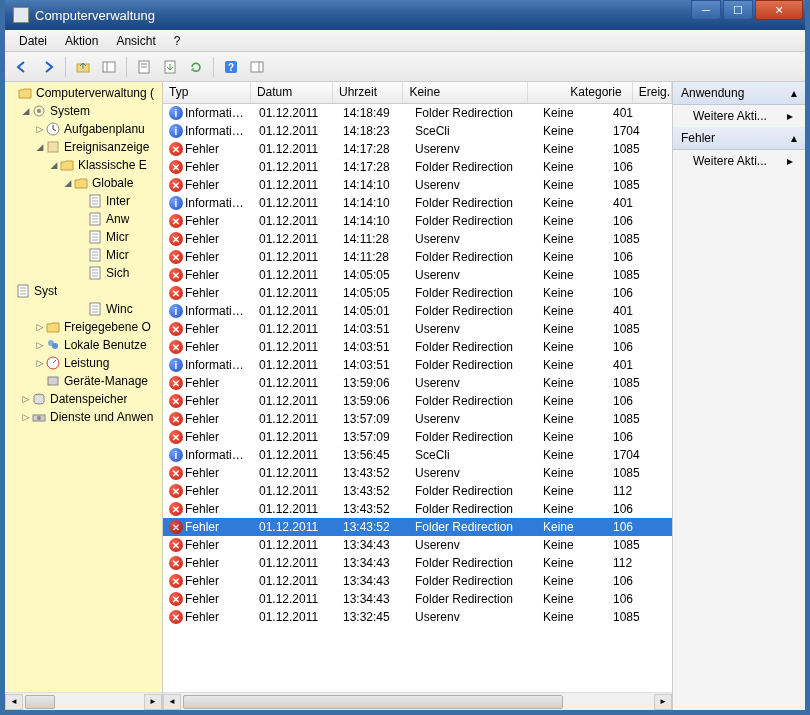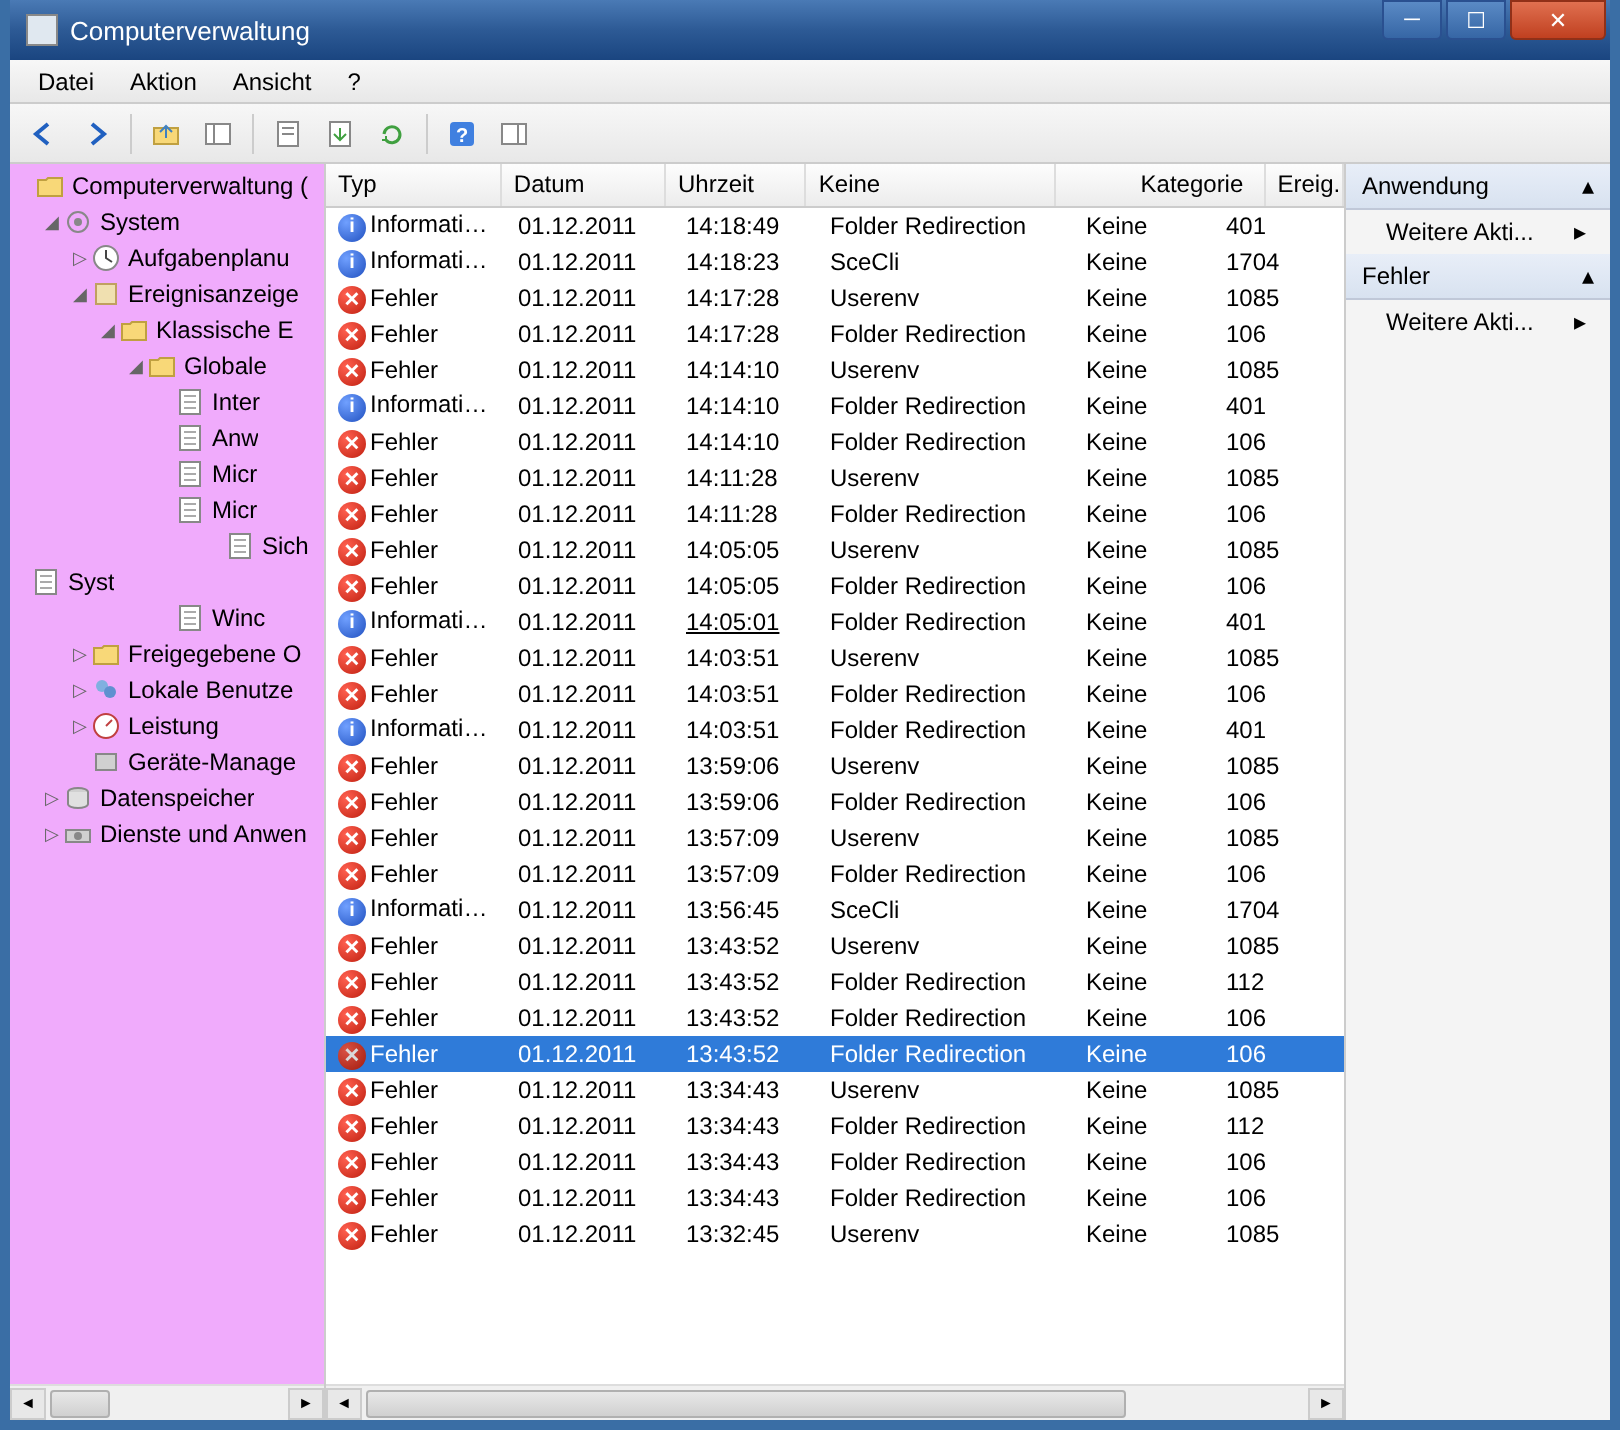--- a/index.html
+++ b/index.html
@@ -10,21 +10,21 @@
 .win-controls { display: flex; height: 100%; gap: 2px; padding-right: 2px; }
 .win-btn { width: 30px; height: 20px; display: flex; align-items: center; justify-content: center; border-radius: 0 0 3px 3px; font-size: 11px; }
 .win-min, .win-max { background: linear-gradient(to bottom,#5a8ac5,#3666a5); border: 1px solid #2a5090; color:#fff; }
 .win-close { background: linear-gradient(to bottom,#e07050,#c04020); border: 1px solid #903018; color:#fff; width: 48px; }
 .menubar { height: 22px; background: linear-gradient(to bottom,#f7f7f7,#e8e8e8); border-bottom: 1px solid #ccc; display: flex; align-items: center; padding: 0 6px; gap: 2px; }
 .menu-item { padding: 2px 8px; cursor: default; }
 .toolbar { height: 30px; background: linear-gradient(to bottom,#f7f7f7,#e8e8e8); border-bottom: 1px solid #ccc; display: flex; align-items: center; padding: 0 6px; gap: 4px; }
 .tb-btn { width: 22px; height: 22px; display: flex; align-items: center; justify-content: center; border: 1px solid transparent; border-radius: 2px; }
 .tb-sep { width: 1px; height: 20px; background: #ccc; margin: 0 2px; }
 .content { display: flex; height: calc(715px - 30px - 22px - 30px - 5px); }
-.tree-pane { width: 158px; border-right: 1px solid #ccc; overflow: hidden; display: flex; flex-direction: column; background: #f0abfc; }
+.tree-pane { width: 158px; border-right: 1px solid #ccc; overflow: hidden; display: flex; flex-direction: column; background: #fef9c3; }
 .tree-body { flex: 1; overflow: hidden; padding: 2px 0; }
 .tree-row { display: flex; align-items: center; height: 18px; padding-right: 2px; white-space: nowrap; overflow: hidden; }
 .tree-toggle { width: 10px; text-align: center; font-size: 9px; color: #666; }
 .tree-icon { width: 16px; height: 16px; margin-right: 3px; display: inline-flex; align-items: center; justify-content: center; font-size: 11px; flex-shrink: 0; }
 .tree-label { overflow: hidden; text-overflow: clip; }
 .list-pane { flex: 1; display: flex; flex-direction: column; border-right: 1px solid #ccc; overflow: hidden; }
 .list-header { display: flex; height: 22px; background: linear-gradient(to bottom,#fdfdfd,#ececec); border-bottom: 1px solid #ccc; }
 .list-header-cell { padding: 3px 6px; border-right: 1px solid #ddd; overflow: hidden; white-space: nowrap; }
 .list-body { flex: 1; overflow: hidden; }
 .list-row { display: flex; height: 18px; align-items: center; }
@@ -223,21 +223,21 @@
           <span class="tree-icon">
             <svg width="16" height="16">
               <rect x="3" y="2" width="10" height="12" fill="#fff" stroke="#888"></rect>
               <line x1="5" y1="5" x2="11" y2="5" stroke="#aaa"></line>
               <line x1="5" y1="8" x2="11" y2="8" stroke="#aaa"></line>
               <line x1="5" y1="11" x2="11" y2="11" stroke="#aaa"></line>
             </svg>
           </span>
           <span class="tree-label">Micr</span>
         </div>
-        <div class="tree-row" style="padding-left: 72px; margin-left: 25px;">
+        <div class="tree-row" style="padding-left: 72px;">
           <span class="tree-toggle"></span>
           <span class="tree-icon">
             <svg width="16" height="16">
               <rect x="3" y="2" width="10" height="12" fill="#fff" stroke="#888"></rect>
               <line x1="5" y1="5" x2="11" y2="5" stroke="#aaa"></line>
               <line x1="5" y1="8" x2="11" y2="8" stroke="#aaa"></line>
               <line x1="5" y1="11" x2="11" y2="11" stroke="#aaa"></line>
             </svg>
           </span>
           <span class="tree-label">Sich</span>
@@ -428,21 +428,21 @@
           <div class="list-cell" style="width: 90px;"><span class="ev-icon ev-error">✕</span>Fehler</div>
           <div class="list-cell" style="width: 84px;">01.12.2011</div>
           <div class="list-cell" style="width: 72px;">14:05:05</div>
           <div class="list-cell" style="width: 128px;">Folder Redirection</div>
           <div class="list-cell" style="width: 70px;">Keine</div>
           <div class="list-cell" style="width: 40px;">106</div>
         </div>
         <div class="list-row">
           <div class="list-cell" style="width: 90px;"><span class="ev-icon ev-info">i</span>Informatio...</div>
           <div class="list-cell" style="width: 84px;">01.12.2011</div>
-          <div class="list-cell" style="width: 72px; text-decoration: underline;">14:05:01</div>
+          <div class="list-cell" style="width: 72px;">14:05:01</div>
           <div class="list-cell" style="width: 128px;">Folder Redirection</div>
           <div class="list-cell" style="width: 70px;">Keine</div>
           <div class="list-cell" style="width: 40px;">401</div>
         </div>
         <div class="list-row">
           <div class="list-cell" style="width: 90px;"><span class="ev-icon ev-error">✕</span>Fehler</div>
           <div class="list-cell" style="width: 84px;">01.12.2011</div>
           <div class="list-cell" style="width: 72px;">14:03:51</div>
           <div class="list-cell" style="width: 128px;">Userenv</div>
           <div class="list-cell" style="width: 70px;">Keine</div>

